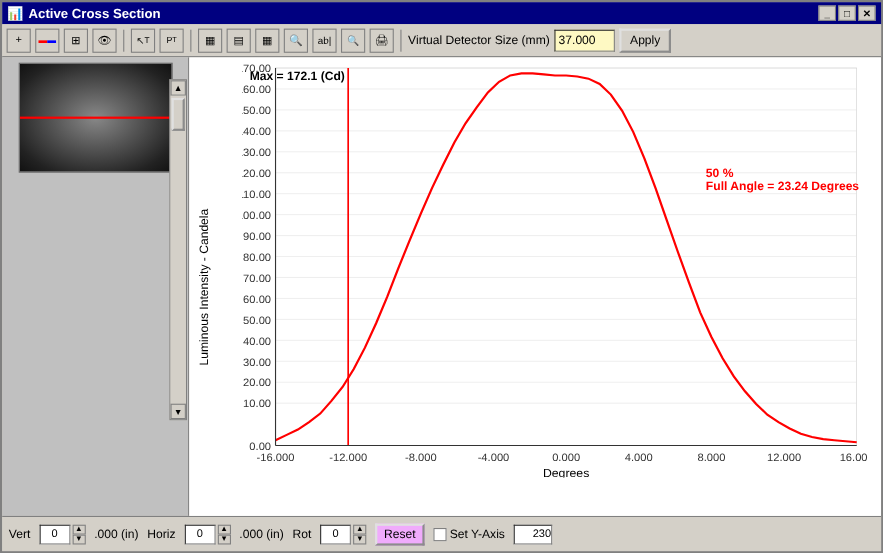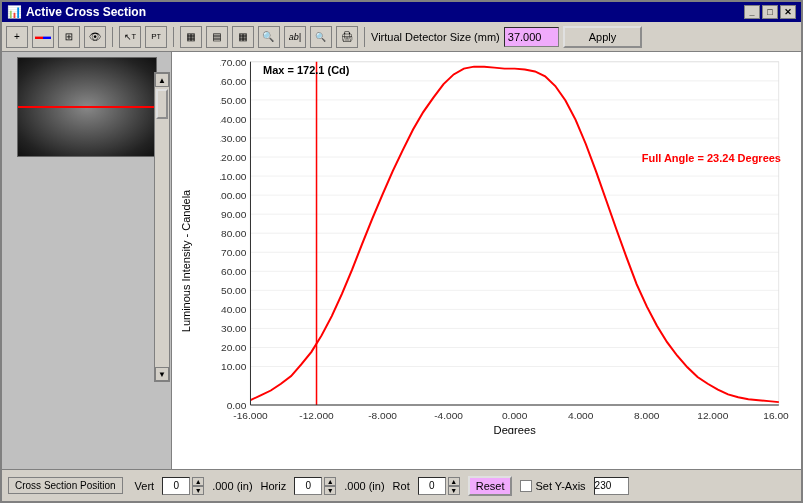--- a/index.html
+++ b/index.html
@@ -80,30 +80,30 @@
       background: #808080;
       margin: 0 2px;
     }
     .toolbar-label {
       font-size: 11px;
       color: black;
     }
     .toolbar-input {
       height: 20px;
       border: 1px inset #808080;
-      background: #f0abfc;
+      background: #fef9c3;
       font-size: 11px;
       padding: 1px 3px;
     }
     .apply-btn {
       height: 22px;
       background: #d4d0c8;
       border: 2px outset #e0e0e0;
       font-size: 11px;
-      padding: 0 24px;
+      padding: 0 8px;
       cursor: pointer;
     }
     .content-area {
       display: flex;
       flex: 1;
       overflow: hidden;
     }
     .left-panel {
       width: 170px;
       background: #c0c0c0;
@@ -224,21 +224,21 @@
       background: #d4d0c8;
       display: inline-block;
       margin-right: 4px;
     }
     .bottom-right-input {
       height: 18px;
       width: 35px;
       border: 1px inset #808080;
       background: white;
       font-size: 10px;
-      text-align: left;
+      text-align: right;
     }
   </style>
 </head>
 <body>
 
 <div class="window">
 
   <div class="title-bar">
     <div class="title-bar-left">
       <span>📊</span>
@@ -257,21 +257,21 @@
     <div class="toolbar-btn">⊞</div>
     <div class="toolbar-btn">👁</div>
     <div class="toolbar-separator"></div>
     <div class="toolbar-btn" style="font-size:9px;">↖<sub>T</sub></div>
     <div class="toolbar-btn" style="font-size:8px;">P<sub>T</sub></div>
     <div class="toolbar-separator"></div>
     <div class="toolbar-btn">▦</div>
     <div class="toolbar-btn">▤</div>
     <div class="toolbar-btn">▦</div>
     <div class="toolbar-btn">🔍</div>
-    <div class="toolbar-btn" style="font-size:9px;font-style:italic;">ab|</div>
+    <div class="toolbar-btn" style="font-size:9px;">ab|</div>
     <div class="toolbar-btn" style="font-size:9px;">🔍</div>
     <div class="toolbar-btn">🖨</div>
     <div class="toolbar-separator"></div>
     <span class="toolbar-label">Virtual Detector Size (mm)</span>
     <input class="toolbar-input" type="text" style="width: 55px;" value="37.000">
     <button class="apply-btn">Apply</button>
   </div>
 
   <div class="content-area">
 
@@ -287,24 +287,25 @@
         </div>
         <div style="width:14px; height:14px; background:#d4d0c8; border:1px solid #808080; display:flex; align-items:center; justify-content:center; font-size:8px;">▼</div>
       </div>
     </div>
 
     <div class="main-chart-area">
 
       <div style="position:absolute; left:8px; top:50%; font-size:11px; writing-mode:vertical-rl; transform:rotate(180deg) translateY(50%); color:black; white-space:nowrap;">Luminous Intensity - Candela</div>
 
       <div class="chart-stats">
-        <div style="font-weight:bold;margin-left:36px;">Max = 172.1 (Cd)</div>
+        <div style="font-weight:bold;">Max = 172.1 (Cd)</div>
       </div>
 
       <div class="chart-annotation">
+        <div>50 %</div>
         <div>Full Angle = 23.24 Degrees</div>
       </div>
 
       <svg style="position:absolute; left:48px; top:5px; right:10px; bottom:35px; width:calc(100% - 60px); height:calc(100% - 40px);" viewBox="0 0 560 390" preserveAspectRatio="none">
 
         <rect x="30" y="5" width="520" height="355" fill="white" stroke="#ccc" stroke-width="0.5"></rect>
 
         <g stroke="#e0e0e0" stroke-width="0.5">
           <line x1="30" y1="5" x2="550" y2="5"></line>
           <line x1="30" y1="24.7" x2="550" y2="24.7"></line>
@@ -419,21 +420,20 @@
             550,357
           "></polyline>
 
         <line x1="30" y1="5" x2="30" y2="360" stroke="#333" stroke-width="1"></line>
         <line x1="30" y1="360" x2="550" y2="360" stroke="#333" stroke-width="1"></line>
       </svg>
     </div>
   </div>
 
   <div class="bottom-panel">
-    <span class="cs-section">Cross Section Position</span>
 
     <span>Vert</span>
     <div class="input-group">
       <input class="small-input" type="text" value="0" style="">
       <div class="spin-btn">
         <div class="spin-arrow">▲</div>
         <div class="spin-arrow">▼</div>
       </div>
     </div>
     <span>.000 (in)</span>

